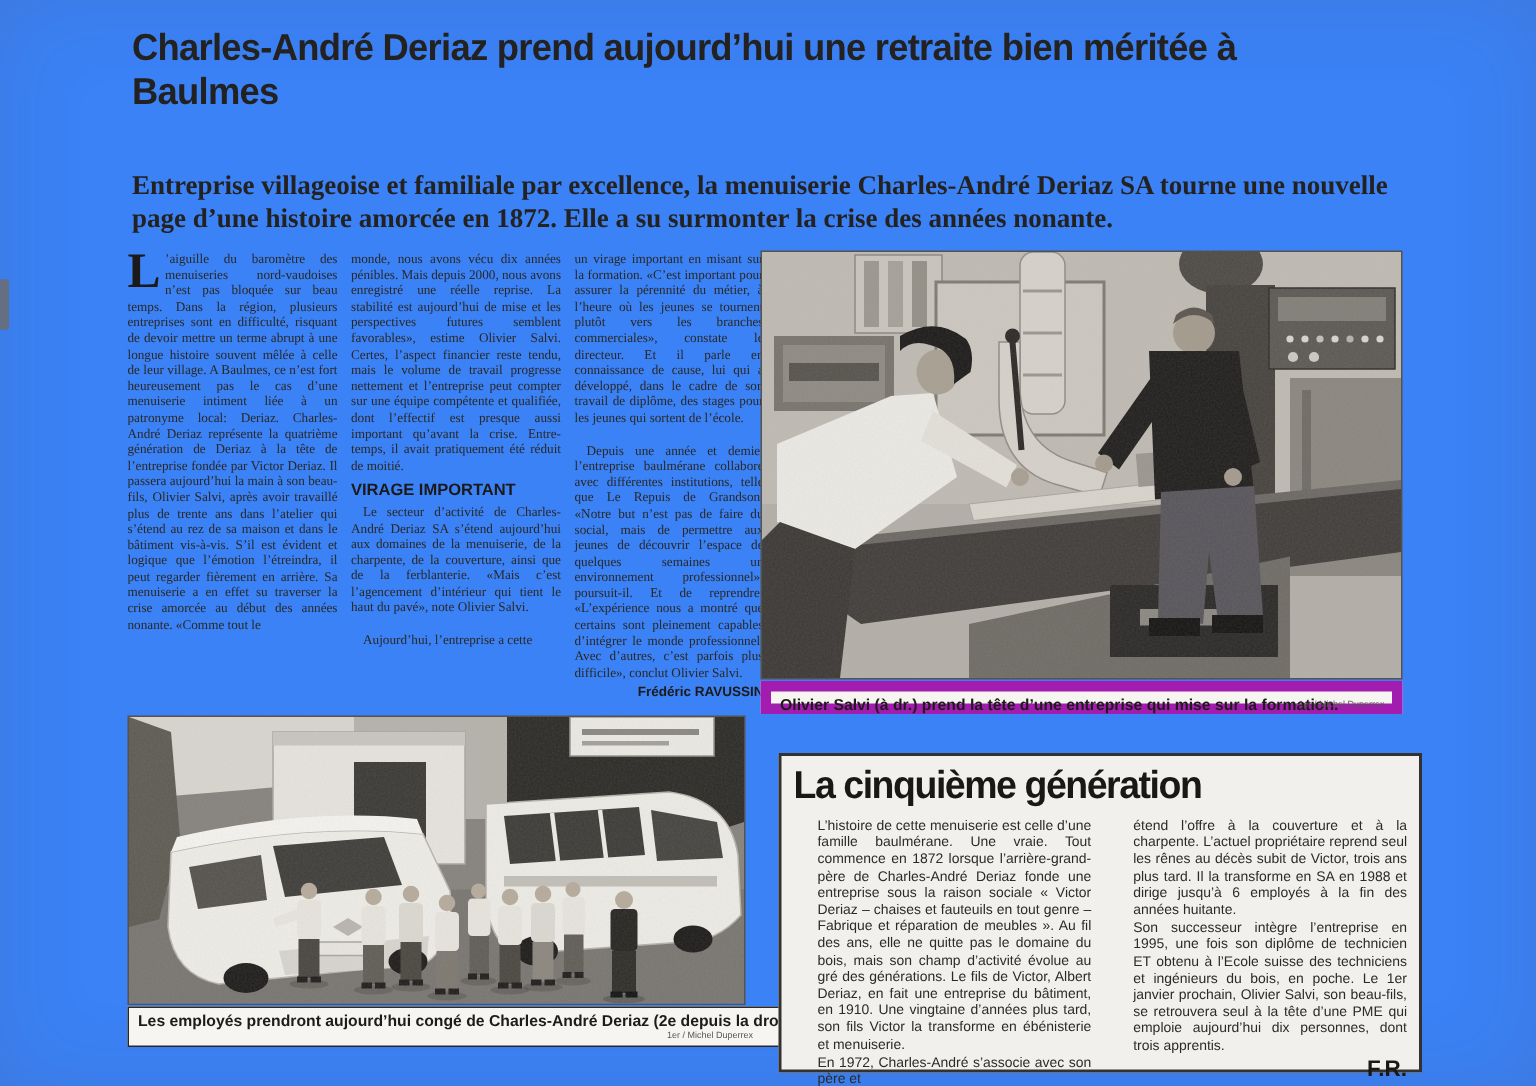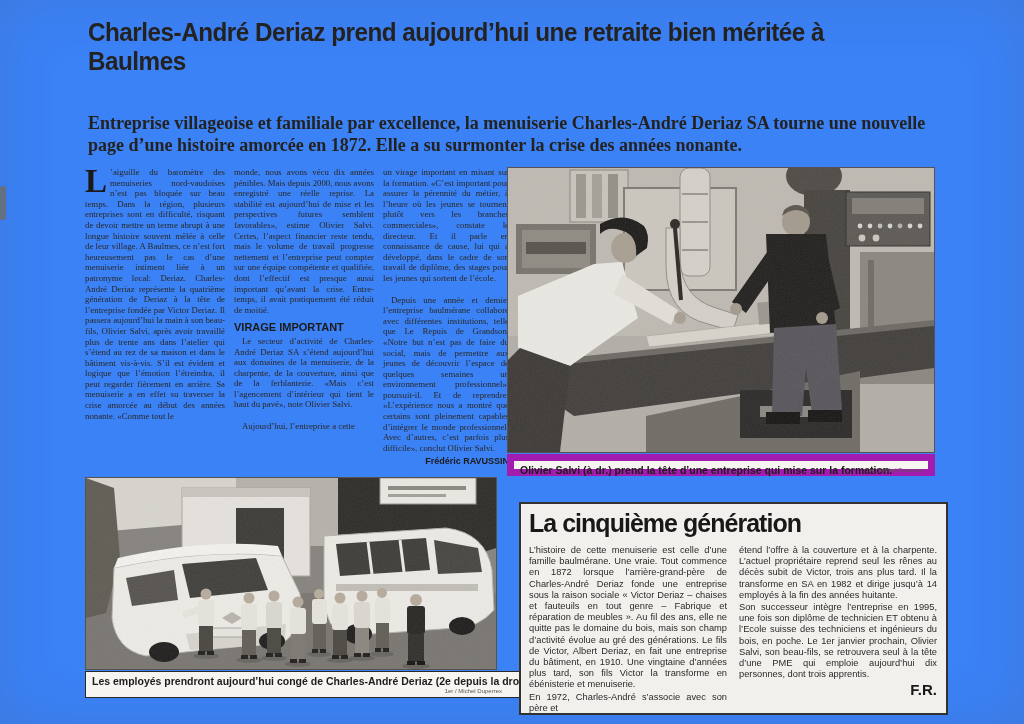--- a/index.html
+++ b/index.html
@@ -47,21 +47,21 @@
         color:#1e1c1a;margin-top:1px;height:27px;}
   .credit2{display:block;text-align:right;font-size:6px;font-weight:normal;color:#5a5650;
         margin:1px 60px 0 0;}
 
   
   .box{position:absolute;left:519px;top:502px;width:429px;height:213px;border:2px solid #34322f;
        background:#f2f0ed;box-sizing:border-box;}
   .box-title{margin:4px 8px 4px 8px;font-size:26px;font-weight:900;letter-spacing:-1px;
        color:#1a1816;transform:scaleX(.96);transform-origin:left;}
   .box-cols{display:flex;gap:12px;padding:2px 8px 0 8px;}
-  .box-col{width:198px;font-size:9.3px;line-height:11.2px;text-align:justify;color:#2c2a28;}
+  .box-col{width:198px;font-size:9.3px;line-height:11.2px;text-align:justify;color:#2c2a28;margin-left:16px;}
   .box-col p{margin:0;}
   .box-col p + p{margin-top:1px;}
   .box-sig{text-align:right;font-weight:bold;font-size:15px;margin-top:4px !important;color:#1a1816;}
 </style>
 </head>
 <body>
 
 <div class="page">
   <div class="scan-edge"></div>
 
@@ -265,19 +265,19 @@
   </figure>
 
   <aside class="box">
     <h2 class="box-title">La cinquième génération</h2>
     <div class="box-cols">
       <div class="box-col">
         <p>L’histoire de cette menuiserie est celle d’une famille baulmérane. Une vraie. Tout commence en 1872 lorsque l’arrière-grand-père de Charles-André Deriaz fonde une entreprise sous la raison sociale « Victor Deriaz – chaises et fauteuils en tout genre – Fabrique et réparation de meubles ». Au fil des ans, elle ne quitte pas le domaine du bois, mais son champ d’activité évolue au gré des générations. Le fils de Victor, Albert Deriaz, en fait une entreprise du bâtiment, en 1910. Une vingtaine d’années plus tard, son fils Victor la transforme en ébénisterie et menuiserie.</p>
         <p>En 1972, Charles-André s’associe avec son père et</p>
       </div>
       <div class="box-col">
-        <p>étend l’offre à la couverture et à la charpente. L’actuel propriétaire reprend seul les rênes au décès subit de Victor, trois ans plus tard. Il la transforme en SA en 1982 et dirige jusqu’à 14 employés à la fin des années huitante.</p>
+        <p>étend l’offre à la couverture et à la charpente. L’actuel propriétaire reprend seul les rênes au décès subit de Victor, trois ans plus tard. Il la transforme en SA en 1988 et dirige jusqu’à 6 employés à la fin des années huitante.</p>
         <p>Son successeur intègre l’entreprise en 1995, une fois son diplôme de technicien ET obtenu à l’Ecole suisse des techniciens et ingénieurs du bois, en poche. Le 1er janvier prochain, Olivier Salvi, son beau-fils, se retrouvera seul à la tête d’une PME qui emploie aujourd’hui dix personnes, dont trois apprentis.</p>
         <p class="box-sig">F.R.</p>
       </div>
     </div>
   </aside>
 </div>
 
 </body></html>

